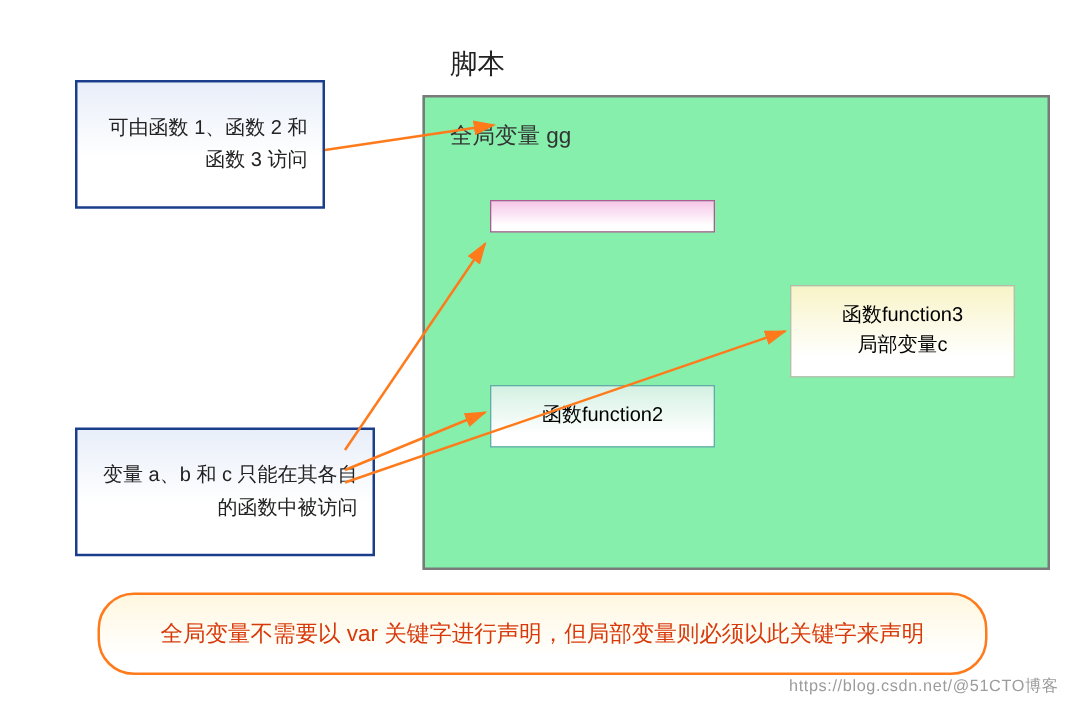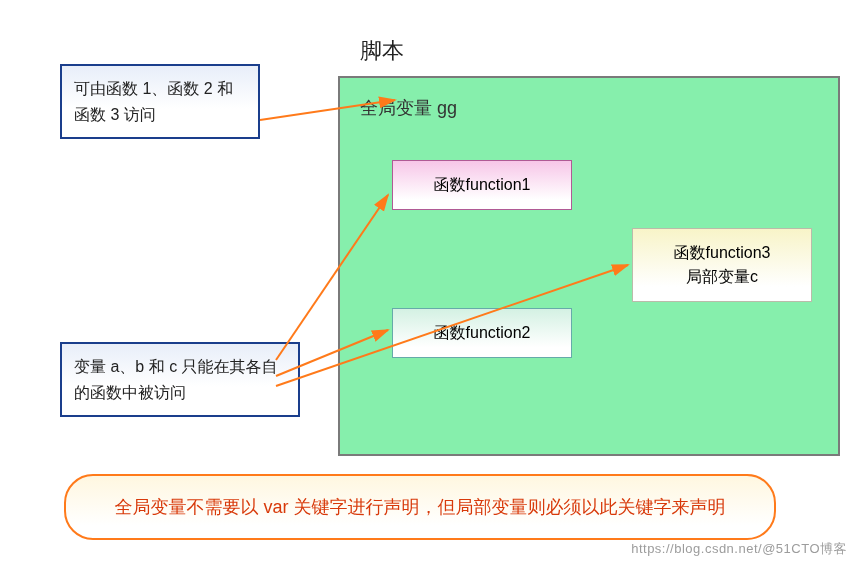--- a/index.html
+++ b/index.html
@@ -6,24 +6,25 @@
   body {
     width: 857px; height: 564px;
     background: #ffffff;
     font-family: "Microsoft YaHei", "PingFang SC", Arial, sans-serif;
     position: relative;
   }
   .blue-box {
     position: absolute;
     border: 2px solid #1a3e8c;
     background: linear-gradient(180deg, #e8eef9 0%, #ffffff 60%);
-    padding: 10px 12px;
+    padding: 24px 12px;
     font-size: 16px;
     line-height: 1.6;
     color: #222;
+    text-align: right;
   }
   .script-title {
     position: absolute;
     font-size: 22px;
     font-weight: normal;
     color: #222;
   }
   .script-box {
     position: absolute;
     background: #86efac;
@@ -74,37 +75,36 @@
 </head>
 <body>
 
 <div class="script-title" style="left:360px; top:36px;">脚本</div>
 
 <div class="script-box" style="left:338px; top:76px; width:502px; height:380px;">
   <div class="global-label">全局变量 gg</div>
 </div>
 
 <div class="func-box func1" style="left:392px; top:160px; width:180px;">
-  <div>函数function1</div>
 </div>
 
 <div class="func-box func2" style="left:392px; top:308px; width:180px;">
   <div>函数function2</div>
 </div>
 
 <div class="func-box func3" style="left:632px; top:228px; width:180px;">
   <div>函数function3</div>
   <div>局部变量c</div>
 </div>
 
 <div class="blue-box" style="left:60px; top:64px; width:200px;">可由函数 1、函数 2 和函数 3 访问</div>
 
 <div class="blue-box" style="left:60px; top:342px; width:240px;">变量 a、b 和 c 只能在其各自的函数中被访问</div>
 
-<div class="bottom-banner" style="left:64px; top:474px; width:712px; height:66px;border-radius:29px;">全局变量不需要以 var 关键字进行声明，但局部变量则必须以此关键字来声明</div>
+<div class="bottom-banner" style="left:78px; top:474px; width:712px; height:66px;border-radius:29px;">全局变量不需要以 var 关键字进行声明，但局部变量则必须以此关键字来声明</div>
 
 <div class="watermark">https://blog.csdn.net/@51CTO博客</div>
 
 <svg class="arrows">
   <defs>
     <marker id="ah" markerWidth="10" markerHeight="10" refX="8" refY="3" orient="auto">
       <path d="M0,0 L9,3 L0,6 Z" fill="#ff7a1a"></path>
     </marker>
   </defs>
 

